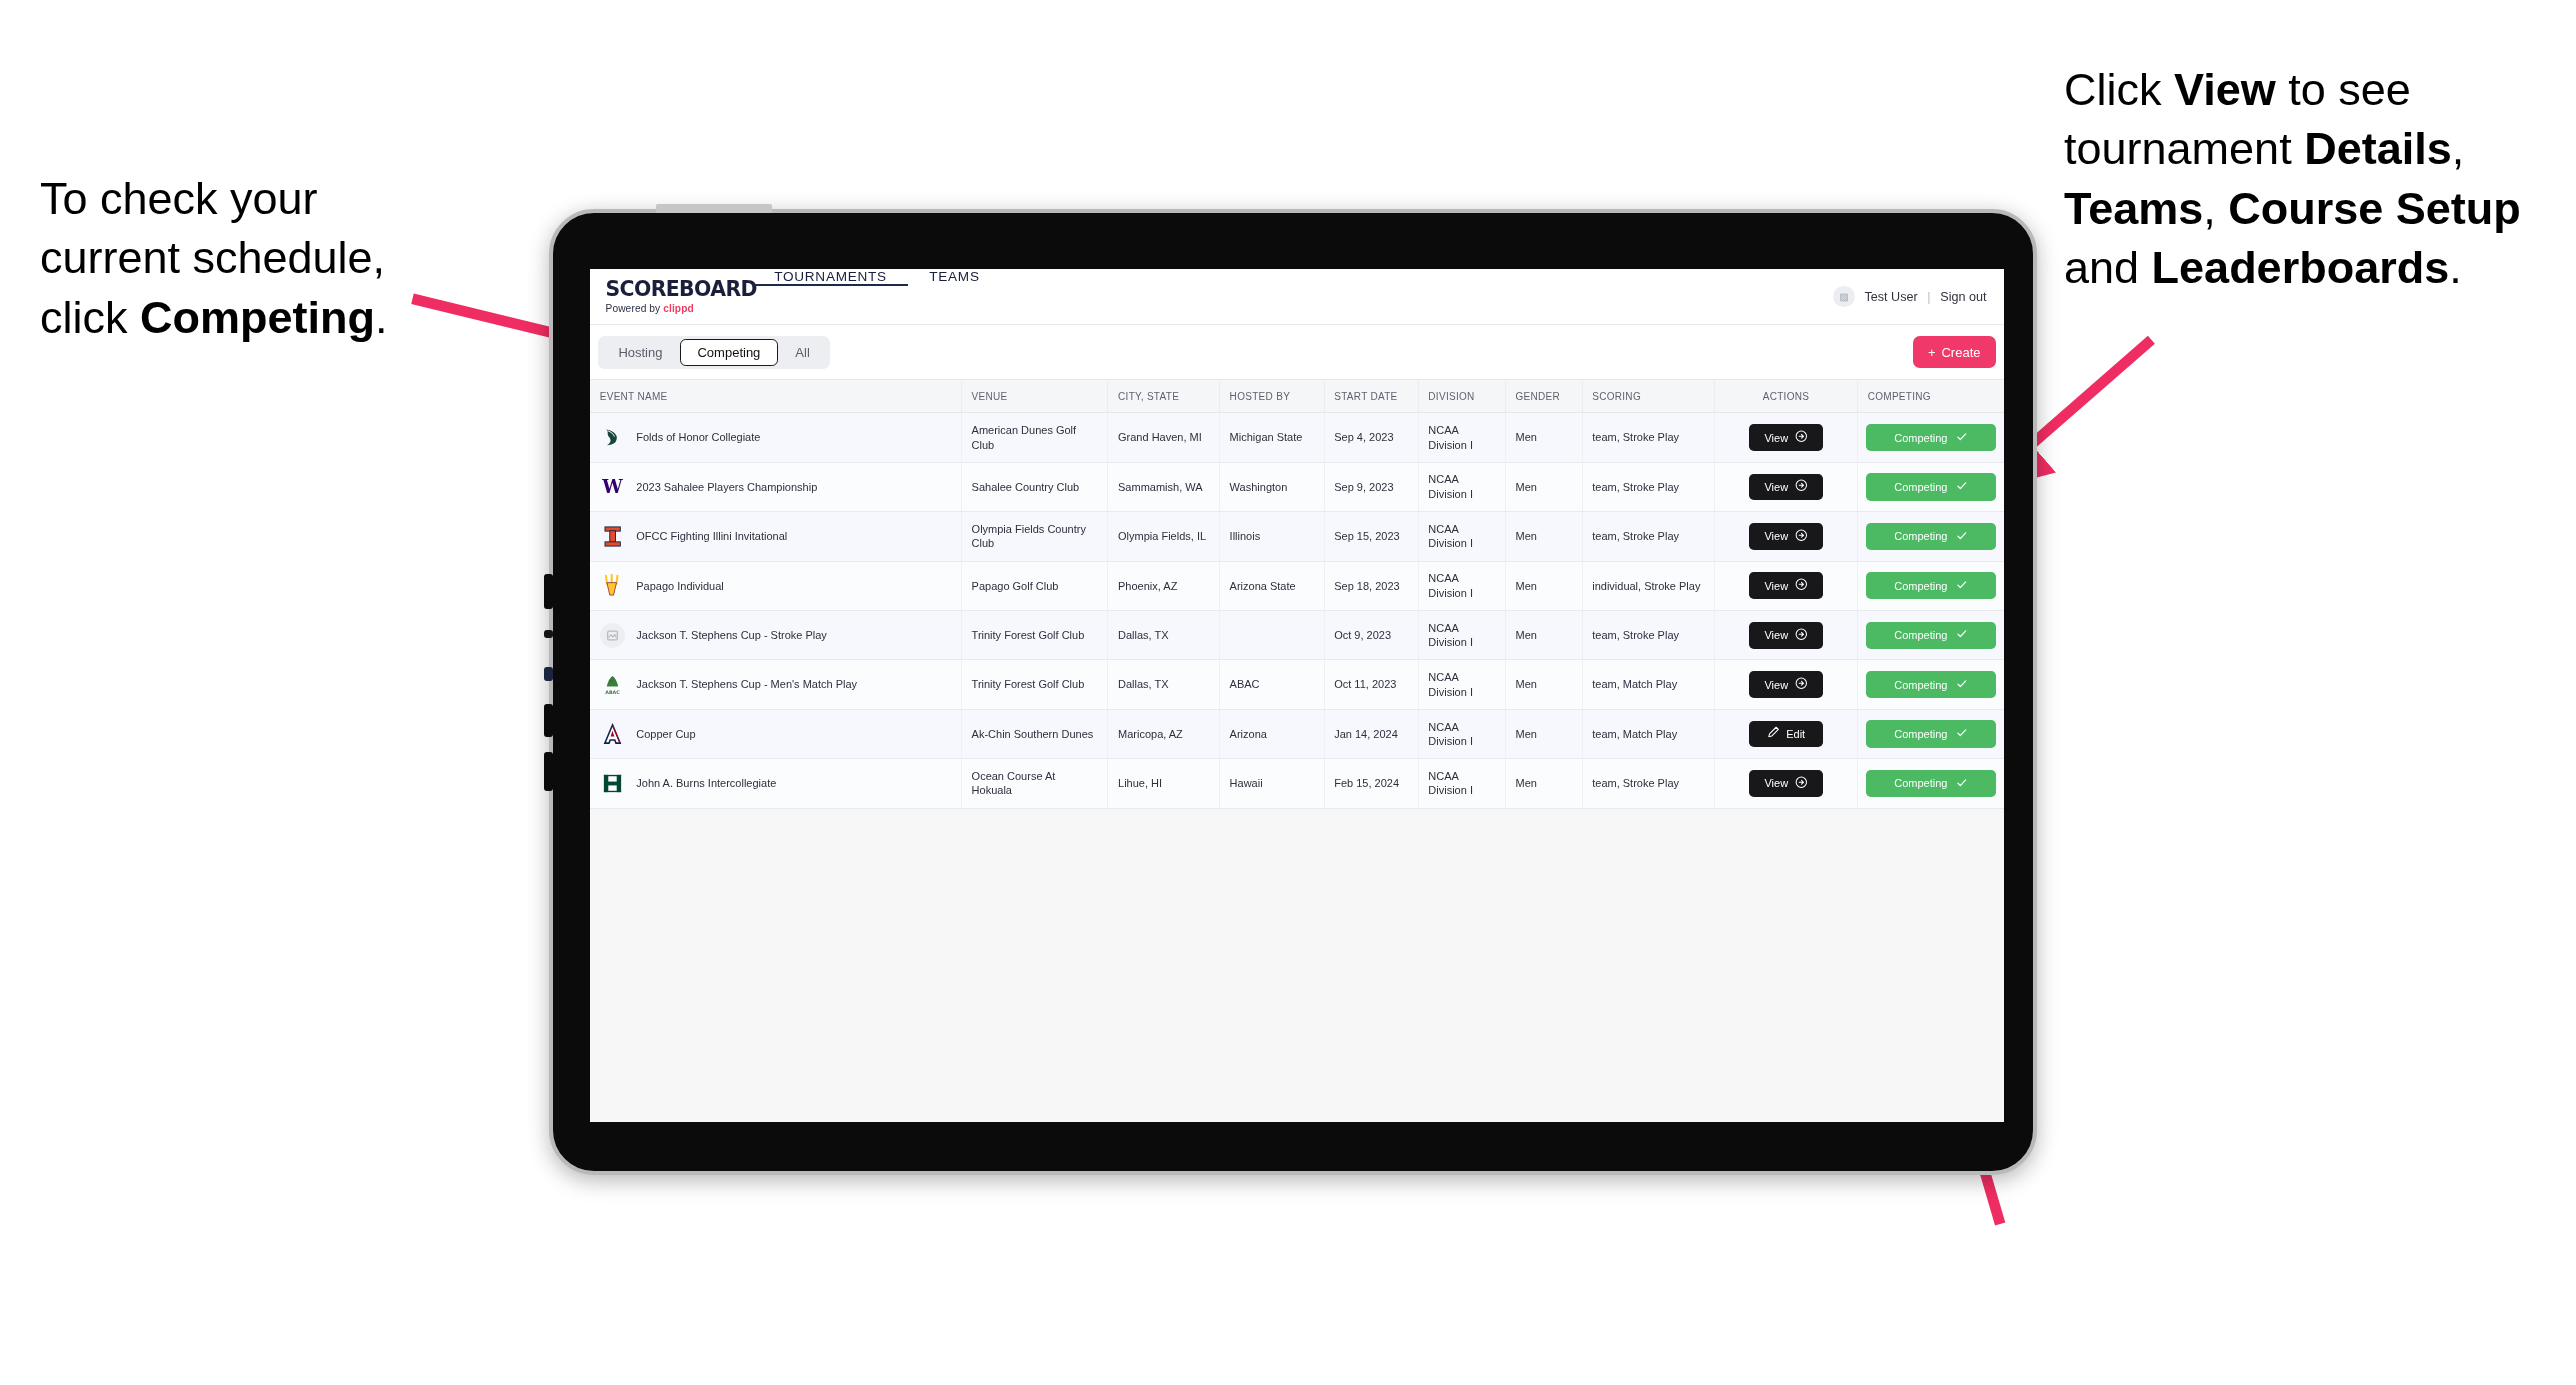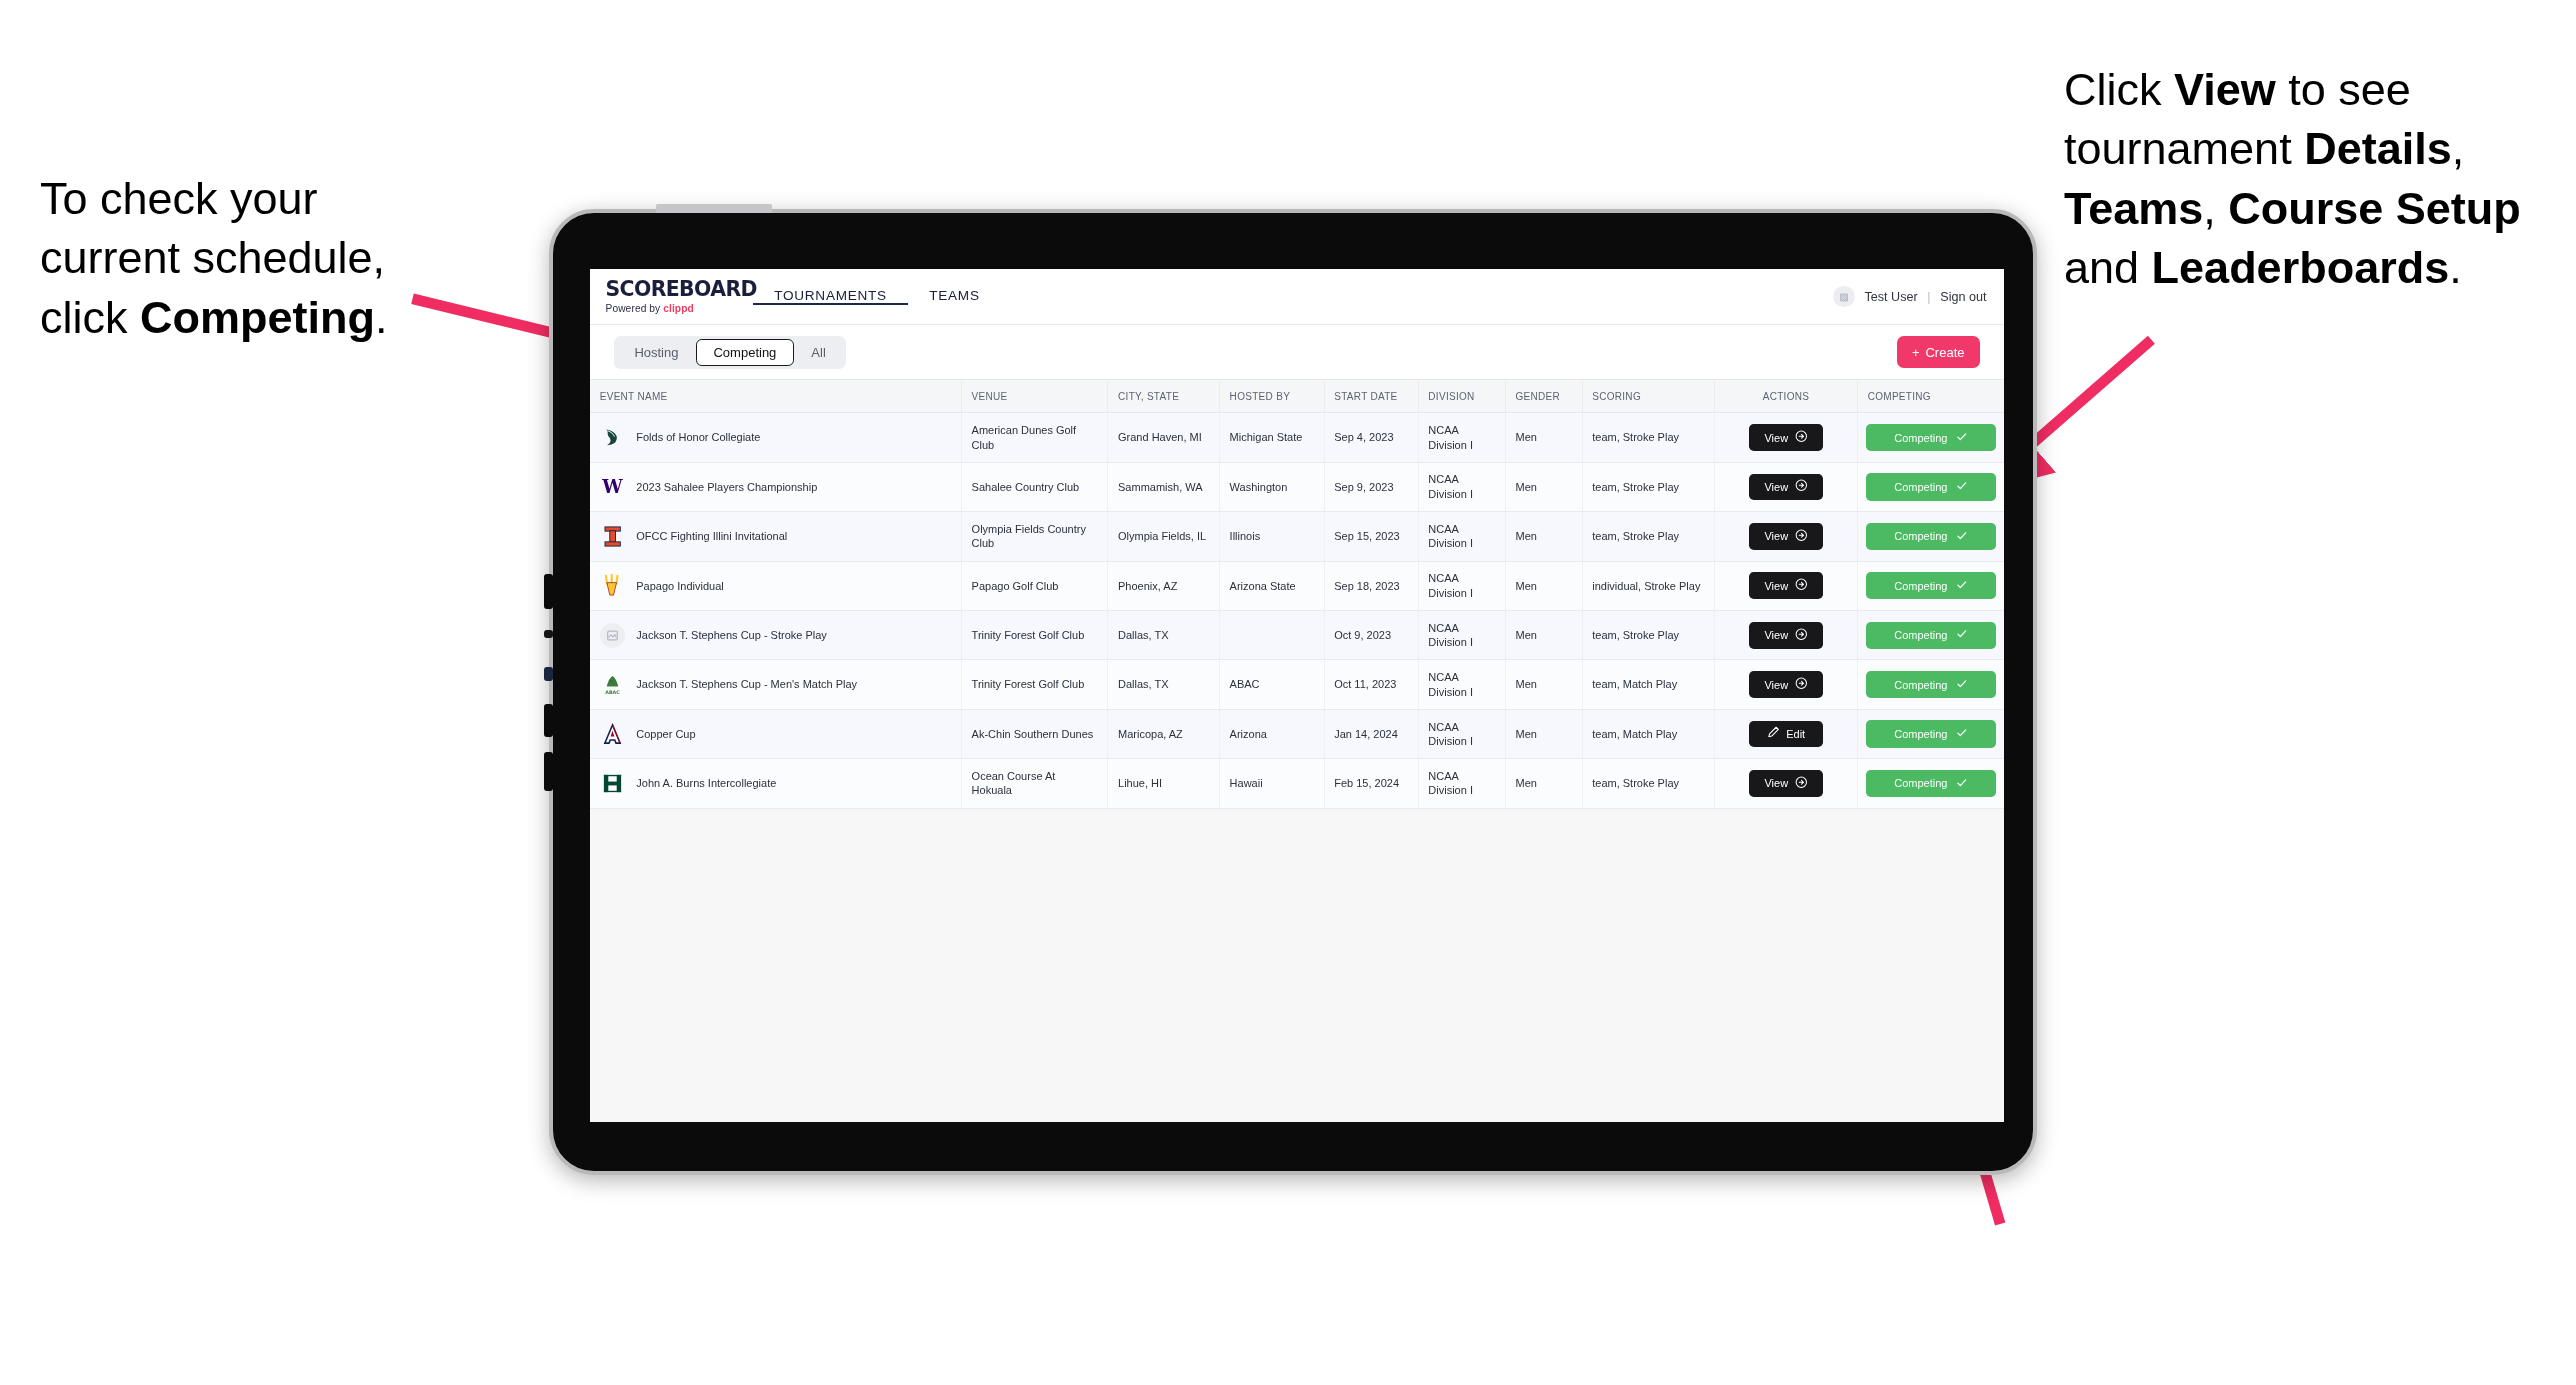--- a/index.html
+++ b/index.html
@@ -71,21 +71,21 @@
     width: 163px; display:flex; flex-direction:column; justify-content:center;
     padding-left: 15.5px;
   }
   .brand-title{
     font-family:"DejaVu Sans", sans-serif;
     font-weight:700; font-size:20.4px; letter-spacing:-0.6px;
     color:#1b1f3b; line-height:1;
   }
   .brand-sub{ font-size:10.2px; color:#2b2f45; margin-top:2.9px; letter-spacing:0.1px;}
   .brand-sub .pk{ color:#ef3e62; font-weight:700; }
-  .navtabs{ display:flex; align-items:center; }
+  .navtabs{ display:flex; align-items:flex-start; }
   .navtab{
     display:flex; align-items:center; padding: 0 21.3px;
     font-size:13.6px; letter-spacing:0.7px; color:#1b1f3b;
     border-bottom: 2.9px solid transparent; cursor:pointer;
   }
   .navtab.active{ border-bottom-color:#1b2a4a; }
   .navright{
     margin-left:auto; display:flex; align-items:center; gap:9.7px;
     padding-right: 17.5px; font-size:12.6px; color:#30343f;
   }
@@ -93,21 +93,21 @@
     width:21.3px;height:21.3px;border-radius:50%;background:#eceef1;
     display:flex;align-items:center;justify-content:center;
     font-size:9.7px;color:#9aa0ad;
   }
   .navright .sep{ color:#b9bdc6; }
   .navright a{ color:#30343f; text-decoration:none; }
 
   
   .filterbar{
     height: 54px; background:#ffffff;
-    display:flex; align-items:center; padding: 0 24px;
+    display:flex; align-items:center; padding: 0 8px;
     position:relative;
   }
   .segmented{
     display:flex; background:#eceef1; border-radius:6.8px; padding:2.9px;
     align-items:center; height:33px;
   }
   .seg{
     padding: 0 16.5px; height:27px; display:flex; align-items:center;
     font-size:13px; color:#595f6b; border-radius:5.8px; cursor:pointer;
     border:1.5px solid transparent;

